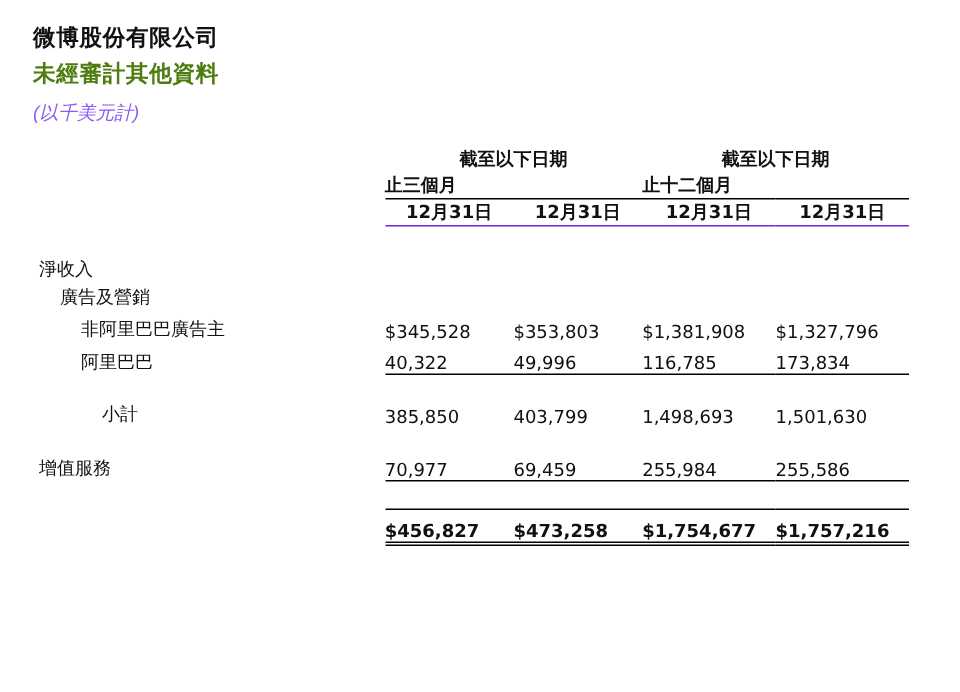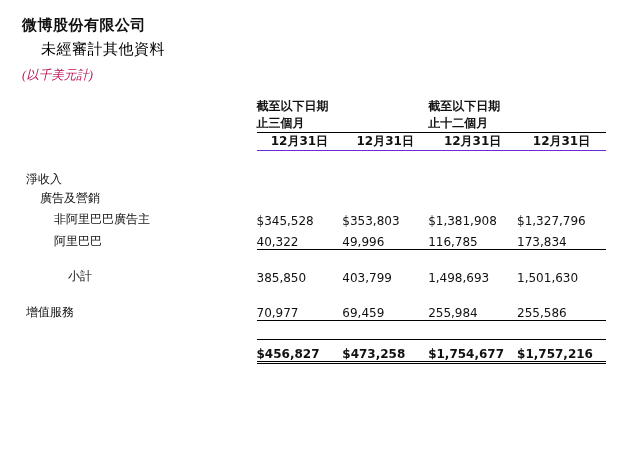--- a/index.html
+++ b/index.html
@@ -25,55 +25,54 @@
   .company-title {
     font-family: "DejaVu Sans", sans-serif;
     font-weight: bold;
     font-size: 15px;
     letter-spacing: 0.5px;
     line-height: 22px;
     color: #111;
   }
   .doc-subtitle {
     font-family: "DejaVu Sans", sans-serif;
-    font-weight: normal;
+    font-weight: bold;
     font-size: 15px;
     letter-spacing: 0.5px;
     line-height: 22px;
-    color: #000000;
+    color: #4d7c0f;
     margin-top: 2px;
-    margin-left: 19px;
   }
   .units-note {
-    font-family: Liberation Serif, serif;
+    font-family: Liberation Sans, sans-serif;
     font-style: italic;
     font-size: 12.5px;
     line-height: 18px;
     margin-top: 6px;
-    color: #be185d;
+    color: #8b5cf6;
   }
 
   table.fin {
     width: 100%;
     border-collapse: collapse;
     margin-top: 14px;
     font-family: "DejaVu Sans", sans-serif;
     font-size: 12px;
     color: #111;
   }
   table.fin td, table.fin th {
     padding: 0;
     vertical-align: bottom;
   }
   col.c-label { width: 268px; }
   col.c-num   { width: 93px; }
 
   
   .hdr-group {
-    text-align: left;
+    text-align: center;
     font-size: 12px;
     font-weight: bold;
     padding-bottom: 1px;
     white-space: nowrap;
   }
   .hdr-group-line {
     border-bottom: 1px solid #000;
   }
   .hdr-sub {
     text-align: left;

